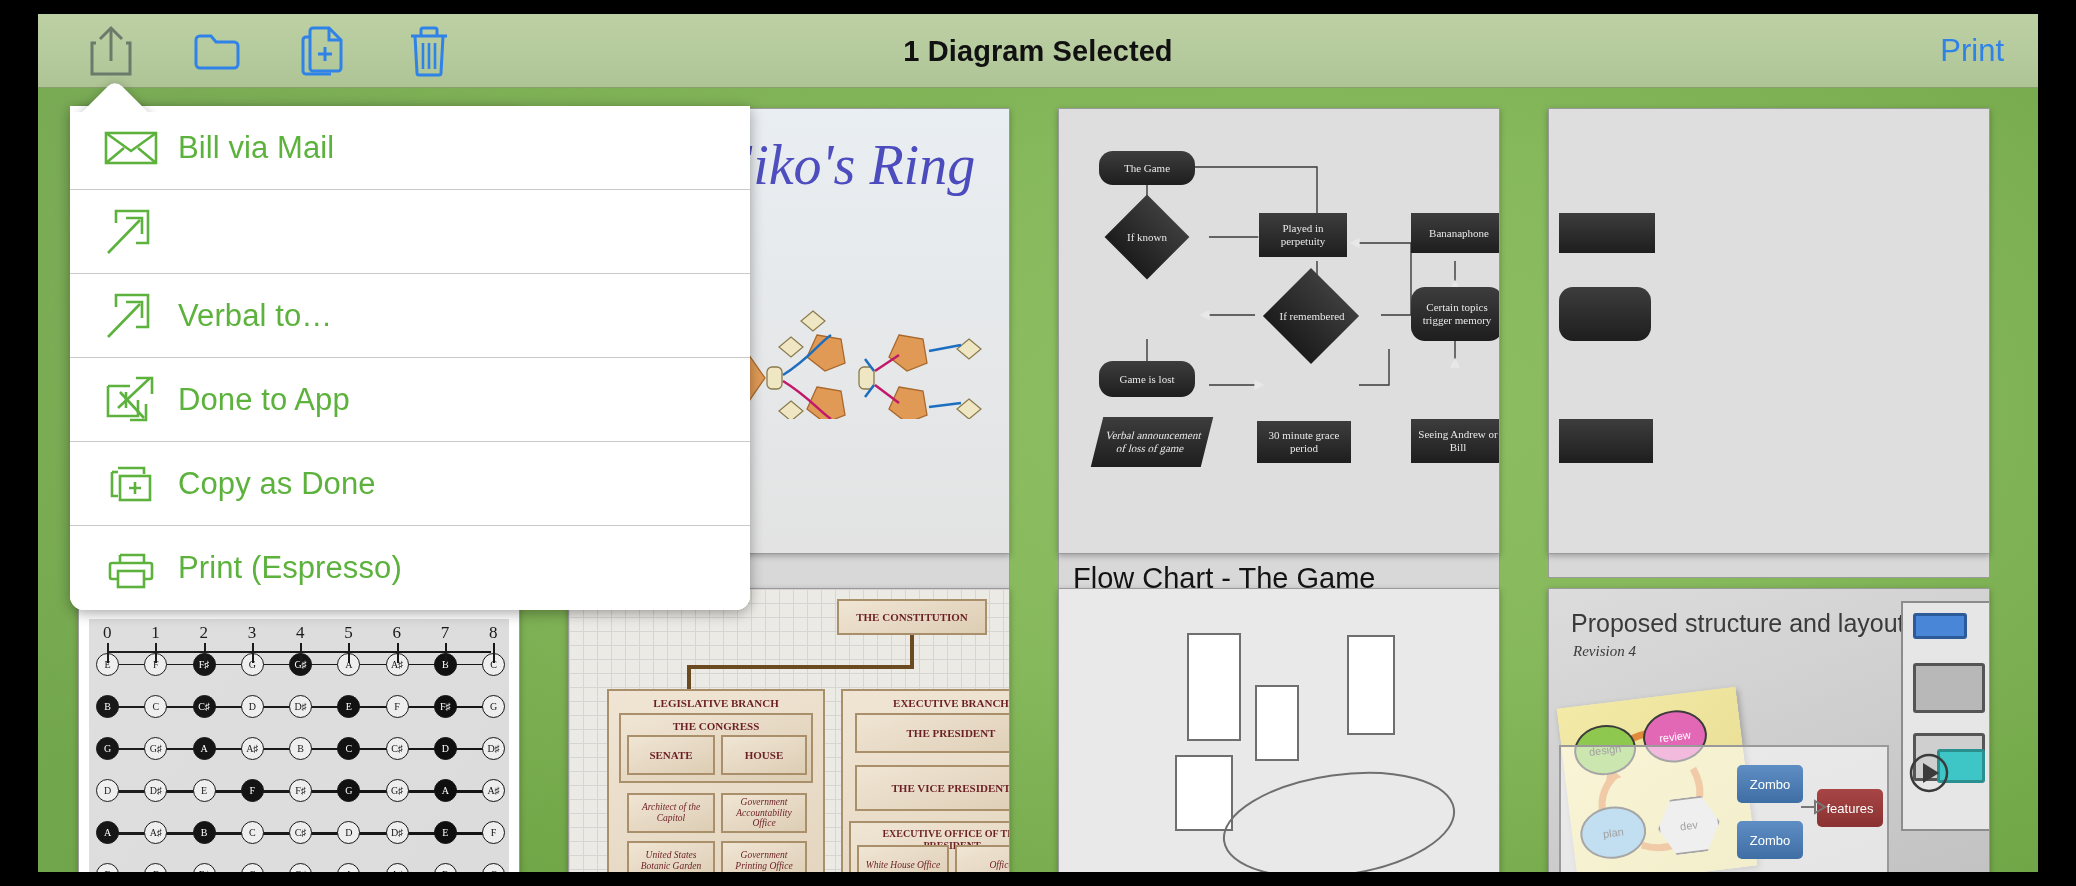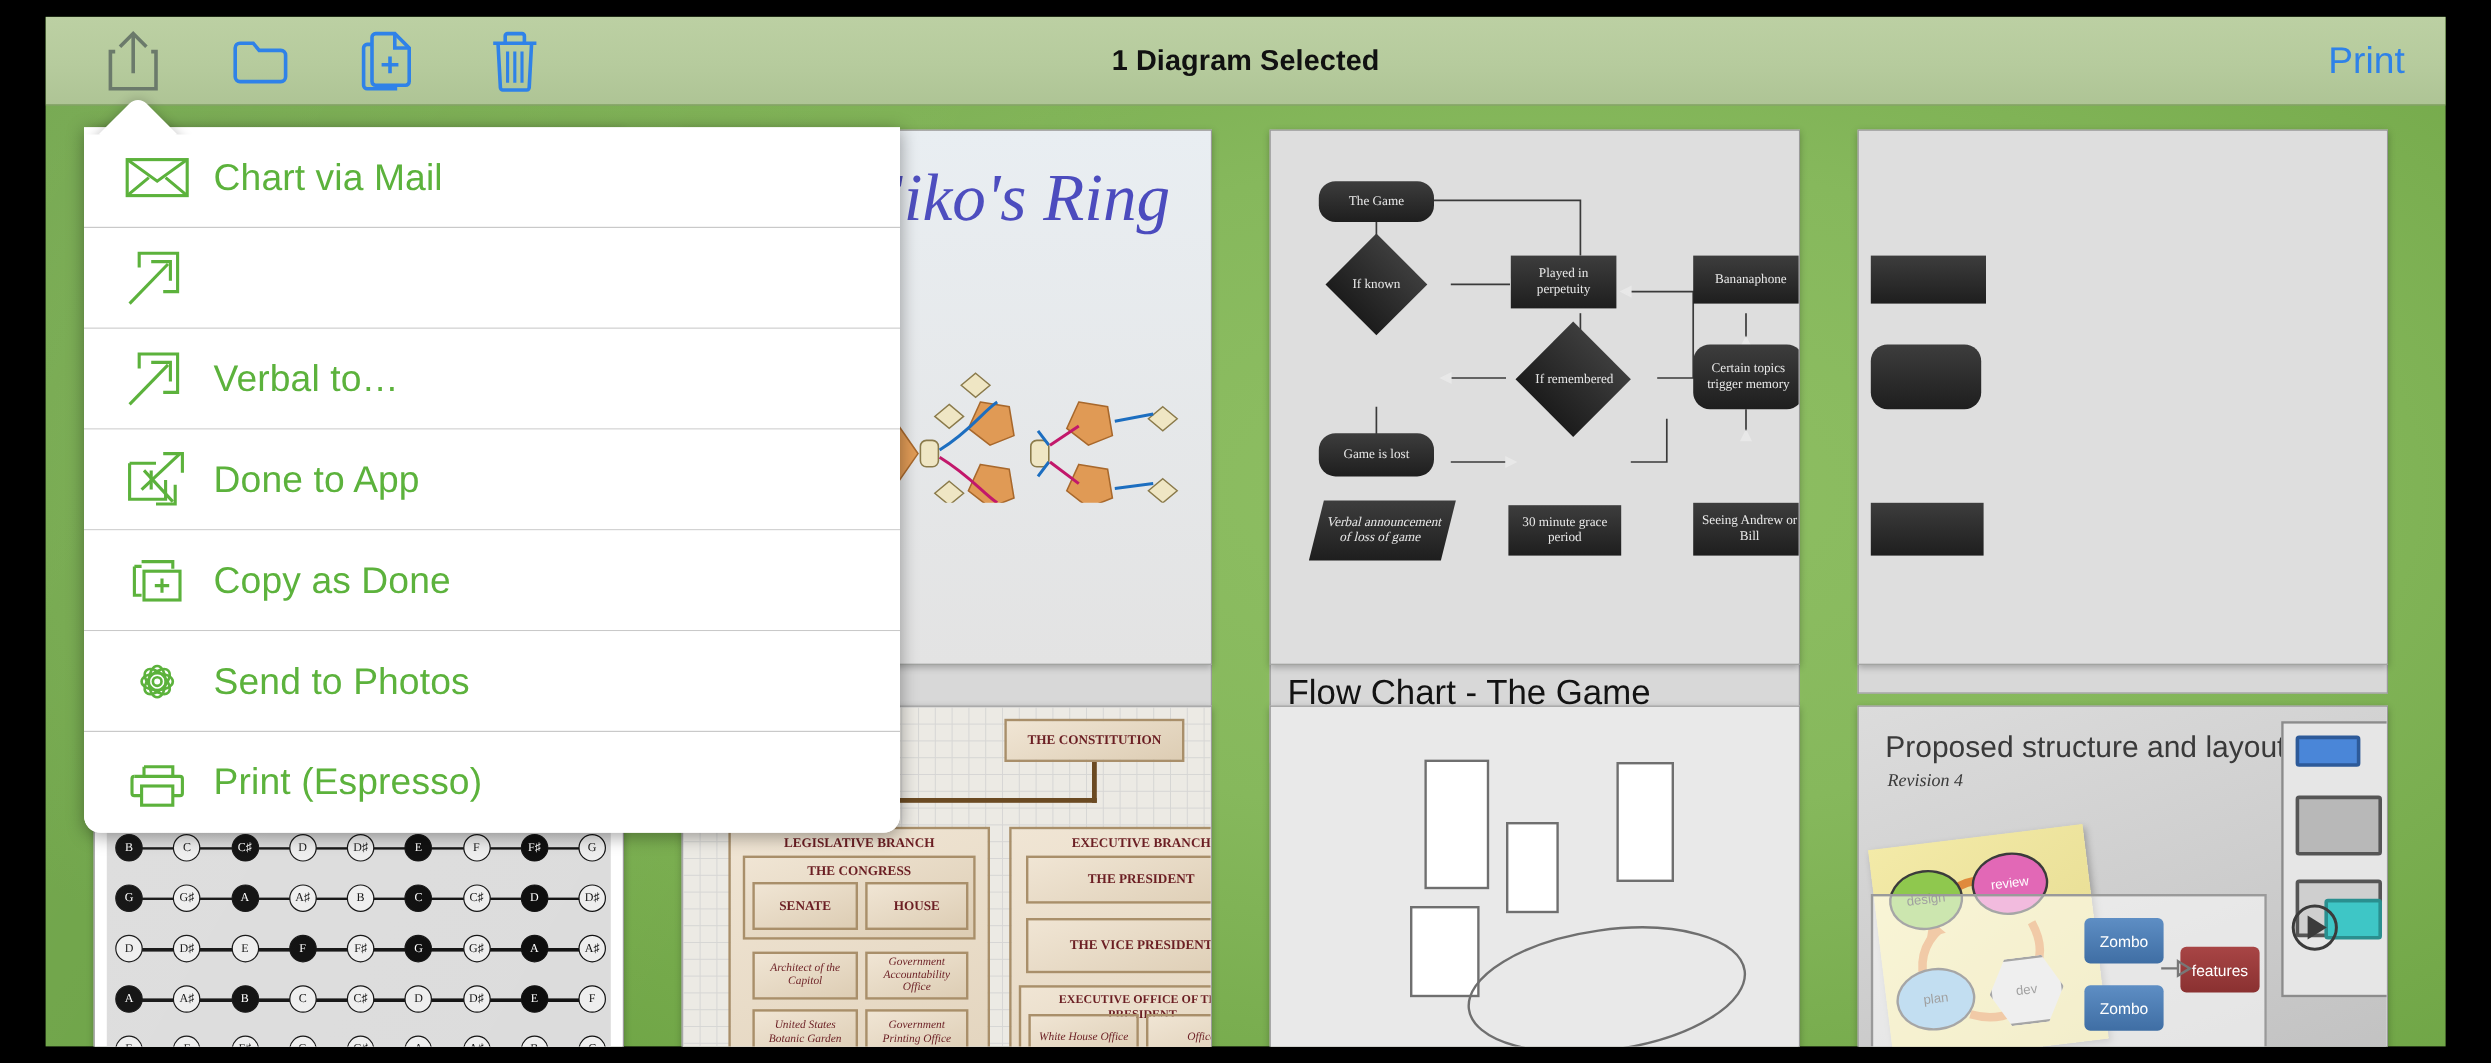--- a/index.html
+++ b/index.html
@@ -28,21 +28,21 @@
     border-bottom:1px solid #86a06c;
     z-index:30;
   }
   .tb-icons{ position:absolute; left:20px; top:0; height:74px; display:flex; align-items:center; gap:0px; }
   .tb-btn{ width:106px; height:74px; display:flex; align-items:center; justify-content:center; cursor:pointer; }
   .tb-btn svg{ display:block; }
 
   .tb-title{
     position:absolute; left:0; right:0; top:0; height:74px;
     display:flex; align-items:center; justify-content:center;
-    font-size:24px; font-weight:bold; color:#111; letter-spacing:.1px;
+    font-size:29px; font-weight:bold; color:#111; letter-spacing:.1px;
   }
   .tb-done{
     position:absolute; right:34px; top:0; height:74px; display:flex; align-items:center;
     font-size:31px; color:#2f82e8; cursor:pointer;
   }
 
   
   .grid{
     position:absolute; left:0; top:74px; width:2000px; height:784px;
   }
@@ -662,21 +662,21 @@
     <div class="popover">
 
       <div class="pop-item">
         <span class="pop-ico">
           <svg width="54" height="38" viewBox="0 0 54 38">
             <rect x="2" y="4" width="50" height="30" fill="none" stroke="#5cb23c" stroke-width="2.6"></rect>
             <path d="M2 4 L27 22 L52 4" fill="none" stroke="#5cb23c" stroke-width="2.6"></path>
             <path d="M2 34 L20 19 M52 34 L34 19" fill="none" stroke="#5cb23c" stroke-width="2.6"></path>
           </svg>
         </span>
-        <span class="pop-lbl">Chart via Mail</span>
+        <span class="pop-lbl">Bill via Mail</span>
       </div>
 
       <div class="pop-item">
         <span class="pop-ico">
           <svg width="54" height="50" viewBox="0 0 54 50">
             <path d="M12 16 V4 H44 V36 H32" fill="none" stroke="#5cb23c" stroke-width="2.6"></path>
             <path d="M4 46 L36 13" fill="none" stroke="#5cb23c" stroke-width="2.6"></path>
             <path d="M22 11 H38 V27" fill="none" stroke="#5cb23c" stroke-width="2.6"></path>
           </svg>
         </span>
@@ -712,34 +712,20 @@
           <svg width="54" height="44" viewBox="0 0 54 44">
             <path d="M14 6 H40 V12 M8 10 V34 H14" fill="none" stroke="#5cb23c" stroke-width="2.6"></path>
             <path d="M8 10 H14" fill="none" stroke="#5cb23c" stroke-width="2.6"></path>
             <rect x="16" y="14" width="30" height="24" fill="none" stroke="#5cb23c" stroke-width="2.6"></rect>
             <path d="M31 20 V32 M25 26 H37" stroke="#5cb23c" stroke-width="2.6"></path>
           </svg>
         </span>
         <span class="pop-lbl">Copy as Done</span>
       </div>
 
-      <div class="pop-item">
-        <span class="pop-ico">
-          <svg width="54" height="52" viewBox="0 0 54 52">
-            <g fill="none" stroke="#5cb23c" stroke-width="2.2">
-              <ellipse cx="27" cy="26" rx="7" ry="13"></ellipse>
-              <ellipse cx="27" cy="26" rx="7" ry="13" transform="rotate(45 27 26)"></ellipse>
-              <ellipse cx="27" cy="26" rx="7" ry="13" transform="rotate(90 27 26)"></ellipse>
-              <ellipse cx="27" cy="26" rx="7" ry="13" transform="rotate(135 27 26)"></ellipse>
-              <circle cx="27" cy="26" r="3.6"></circle>
-            </g>
-          </svg>
-        </span>
-        <span class="pop-lbl">Send to Photos</span>
-      </div>
 
       <div class="pop-item">
         <span class="pop-ico">
           <svg width="54" height="46" viewBox="0 0 54 46">
             <path d="M16 10 H40 V18" fill="none" stroke="#5cb23c" stroke-width="2.6"></path>
             <path d="M16 10 V18" fill="none" stroke="#5cb23c" stroke-width="2.6"></path>
             <path d="M8 18 H46 a2 2 0 0 1 2 2 V32 a2 2 0 0 1 -2 2 H40" fill="none" stroke="#5cb23c" stroke-width="2.6"></path>
             <path d="M8 18 a2 2 0 0 0 -2 2 V32 a2 2 0 0 0 2 2 H14" fill="none" stroke="#5cb23c" stroke-width="2.6"></path>
             <rect x="14" y="26" width="26" height="16" fill="#fff" stroke="#5cb23c" stroke-width="2.6"></rect>
           </svg>

